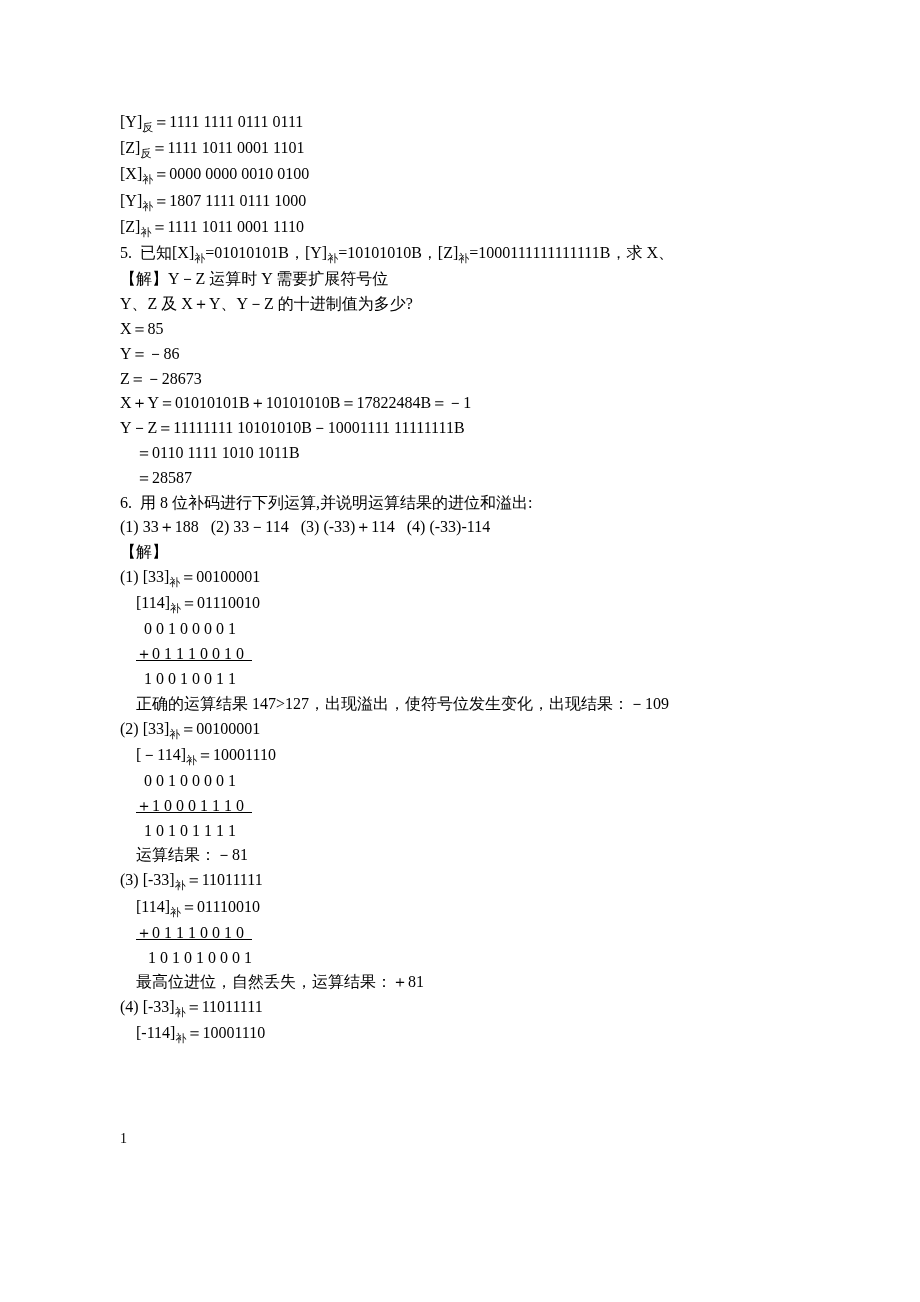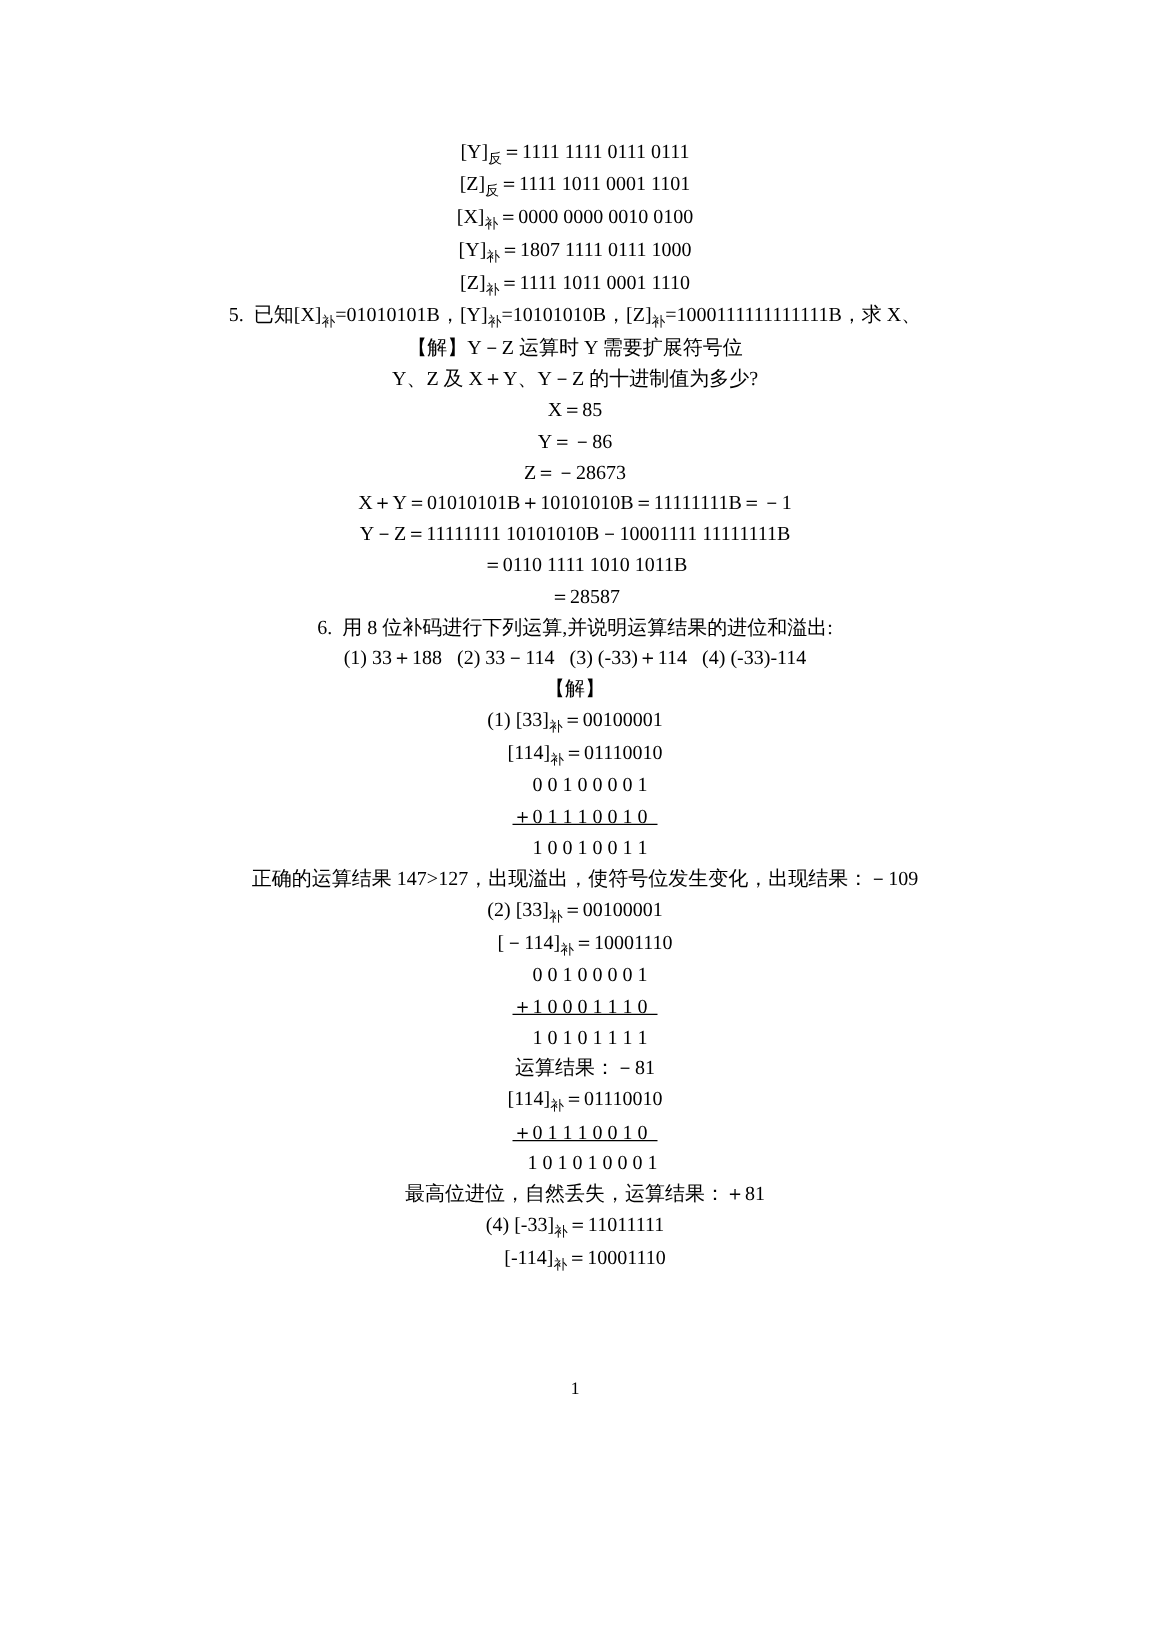--- a/index.html
+++ b/index.html
@@ -7,21 +7,20 @@
     padding: 0;
     background: #ffffff;
     font-family: "SimSun", "宋体", serif;
     font-size: 16px;
     color: #000000;
     line-height: 1.55;
     width: 920px;
   }
   .page {
     padding: 110px 120px 60px 120px;
-    text-align: center;
   }
   .line {
     white-space: pre;
   }
   .sub {
     font-size: 11px;
     vertical-align: sub;
   }
   .underline {
     text-decoration: underline;
@@ -41,39 +40,40 @@
       <div class="line"><span>[Z]</span><span class="sub">反</span><span>＝1111 1011 0001 1101</span></div>
       <div class="line"><span>[X]</span><span class="sub">补</span><span>＝0000 0000 0010 0100</span></div>
       <div class="line"><span>[Y]</span><span class="sub">补</span><span>＝1807 1111 0111 1000</span></div>
       <div class="line"><span>[Z]</span><span class="sub">补</span><span>＝1111 1011 0001 1110</span></div>
       <div class="line"><span>5.  已知[X]</span><span class="sub">补</span><span>=01010101B，[Y]</span><span class="sub">补</span><span>=10101010B，[Z]</span><span class="sub">补</span><span>=1000111111111111B，求 X、</span></div>
       <div class="line"><span>【解】Y－Z 运算时 Y 需要扩展符号位</span></div>
       <div class="line"><span>Y、Z 及 X＋Y、Y－Z 的十进制值为多少?</span></div>
       <div class="line"><span>X＝85</span></div>
       <div class="line"><span>Y＝－86</span></div>
       <div class="line"><span>Z＝－28673</span></div>
-      <div class="line"><span>X＋Y＝01010101B＋10101010B＝11111111B＝－1</span></div>
+      <div class="line"><span>X＋Y＝01010101B＋10101010B＝17822484B＝－1</span></div>
       <div class="line"><span>Y－Z＝11111111 10101010B－10001111 11111111B</span></div>
       <div class="line"><span>    ＝0110 1111 1010 1011B</span></div>
       <div class="line"><span>    ＝28587</span></div>
       <div class="line"><span>6.  用 8 位补码进行下列运算,并说明运算结果的进位和溢出:</span></div>
       <div class="line"><span>(1) 33＋188   (2) 33－114   (3) (-33)＋114   (4) (-33)-114</span></div>
       <div class="line"><span>【解】</span></div>
       <div class="line"><span>(1) [33]</span><span class="sub">补</span><span>＝00100001</span></div>
       <div class="line"><span>    [114]</span><span class="sub">补</span><span>＝01110010</span></div>
       <div class="line"><span>      0 0 1 0 0 0 0 1</span></div>
       <div class="line"><span>    </span><span class="underline">＋0 1 1 1 0 0 1 0  </span></div>
       <div class="line"><span>      1 0 0 1 0 0 1 1</span></div>
       <div class="line"><span>    正确的运算结果 147&gt;127，出现溢出，使符号位发生变化，出现结果：－109</span></div>
       <div class="line"><span>(2) [33]</span><span class="sub">补</span><span>＝00100001</span></div>
       <div class="line"><span>    [－114]</span><span class="sub">补</span><span>＝10001110</span></div>
       <div class="line"><span>      0 0 1 0 0 0 0 1</span></div>
       <div class="line"><span>    </span><span class="underline">＋1 0 0 0 1 1 1 0  </span></div>
       <div class="line"><span>      1 0 1 0 1 1 1 1</span></div>
       <div class="line"><span>    运算结果：－81</span></div>
+      <div class="line"><span>(3) [-33]</span><span class="sub">补</span><span>＝11011111</span></div>
       <div class="line"><span>    [114]</span><span class="sub">补</span><span>＝01110010</span></div>
       <div class="line"><span>    </span><span class="underline">＋0 1 1 1 0 0 1 0  </span></div>
       <div class="line"><span>       1 0 1 0 1 0 0 0 1</span></div>
       <div class="line"><span>    最高位进位，自然丢失，运算结果：＋81</span></div>
       <div class="line"><span>(4) [-33]</span><span class="sub">补</span><span>＝11011111</span></div>
       <div class="line"><span>    [-114]</span><span class="sub">补</span><span>＝10001110</span></div>
     </div>
   <div class="footer">1</div>
 </div>
 

